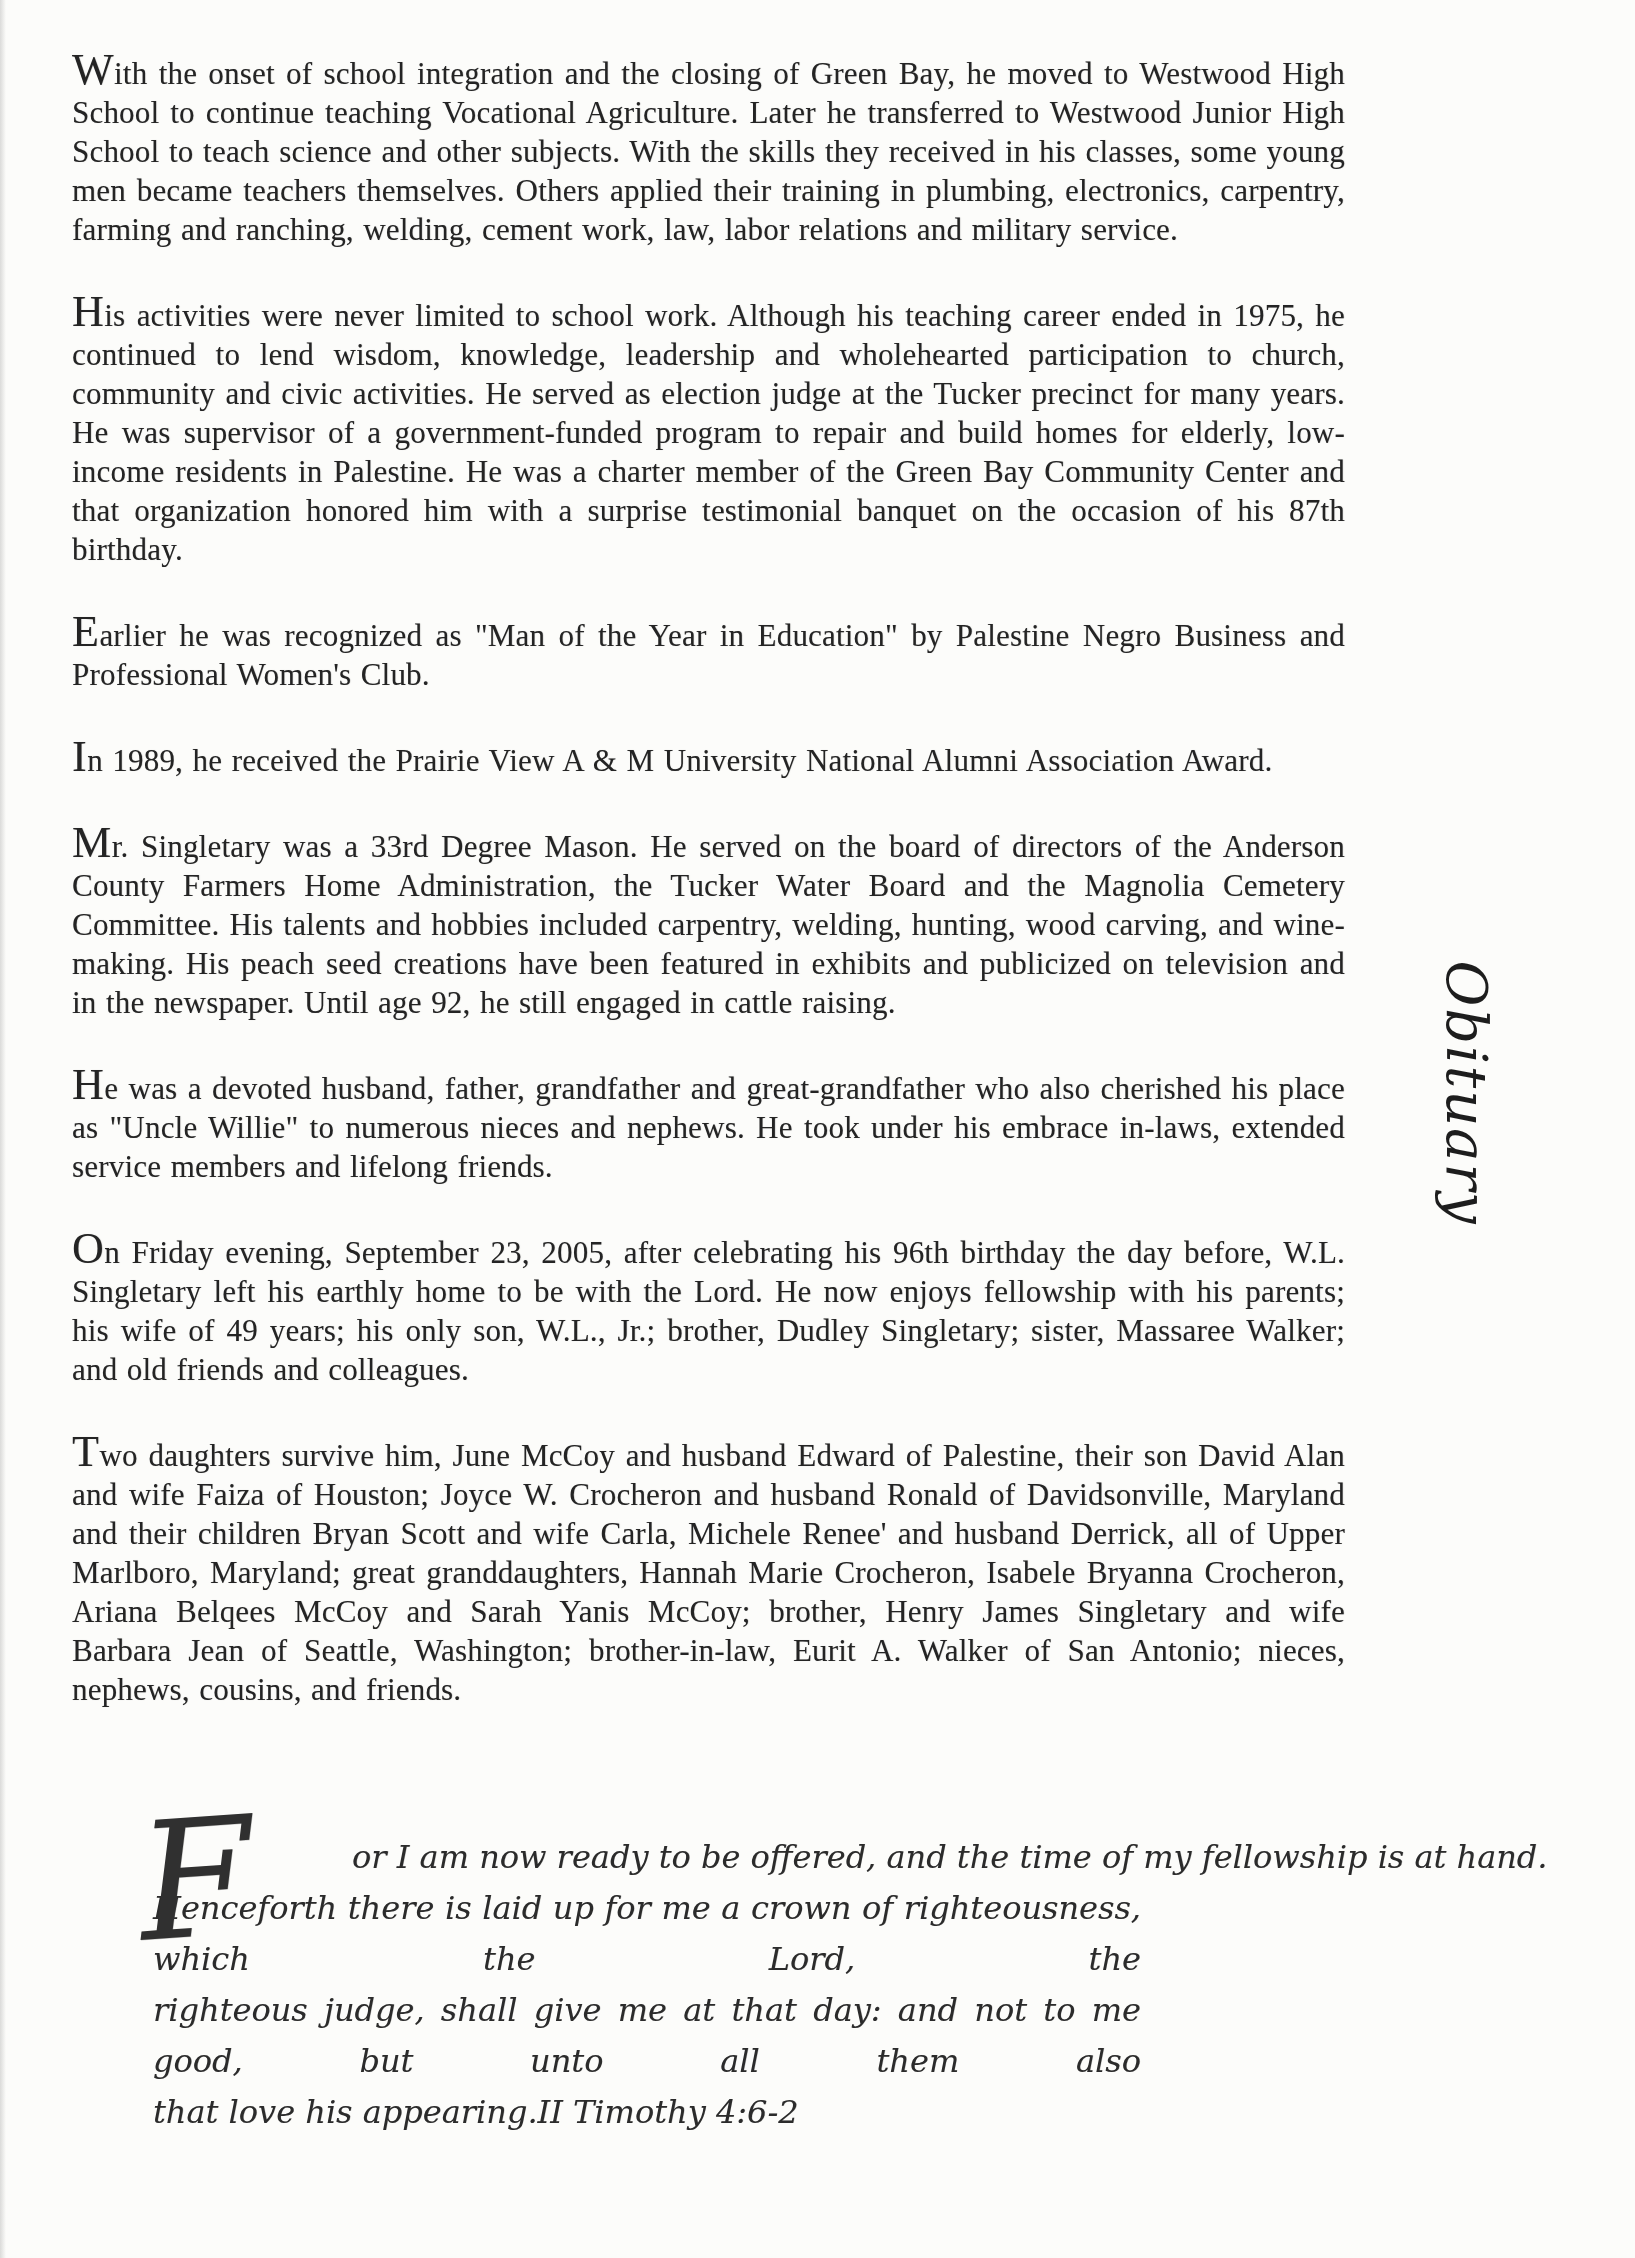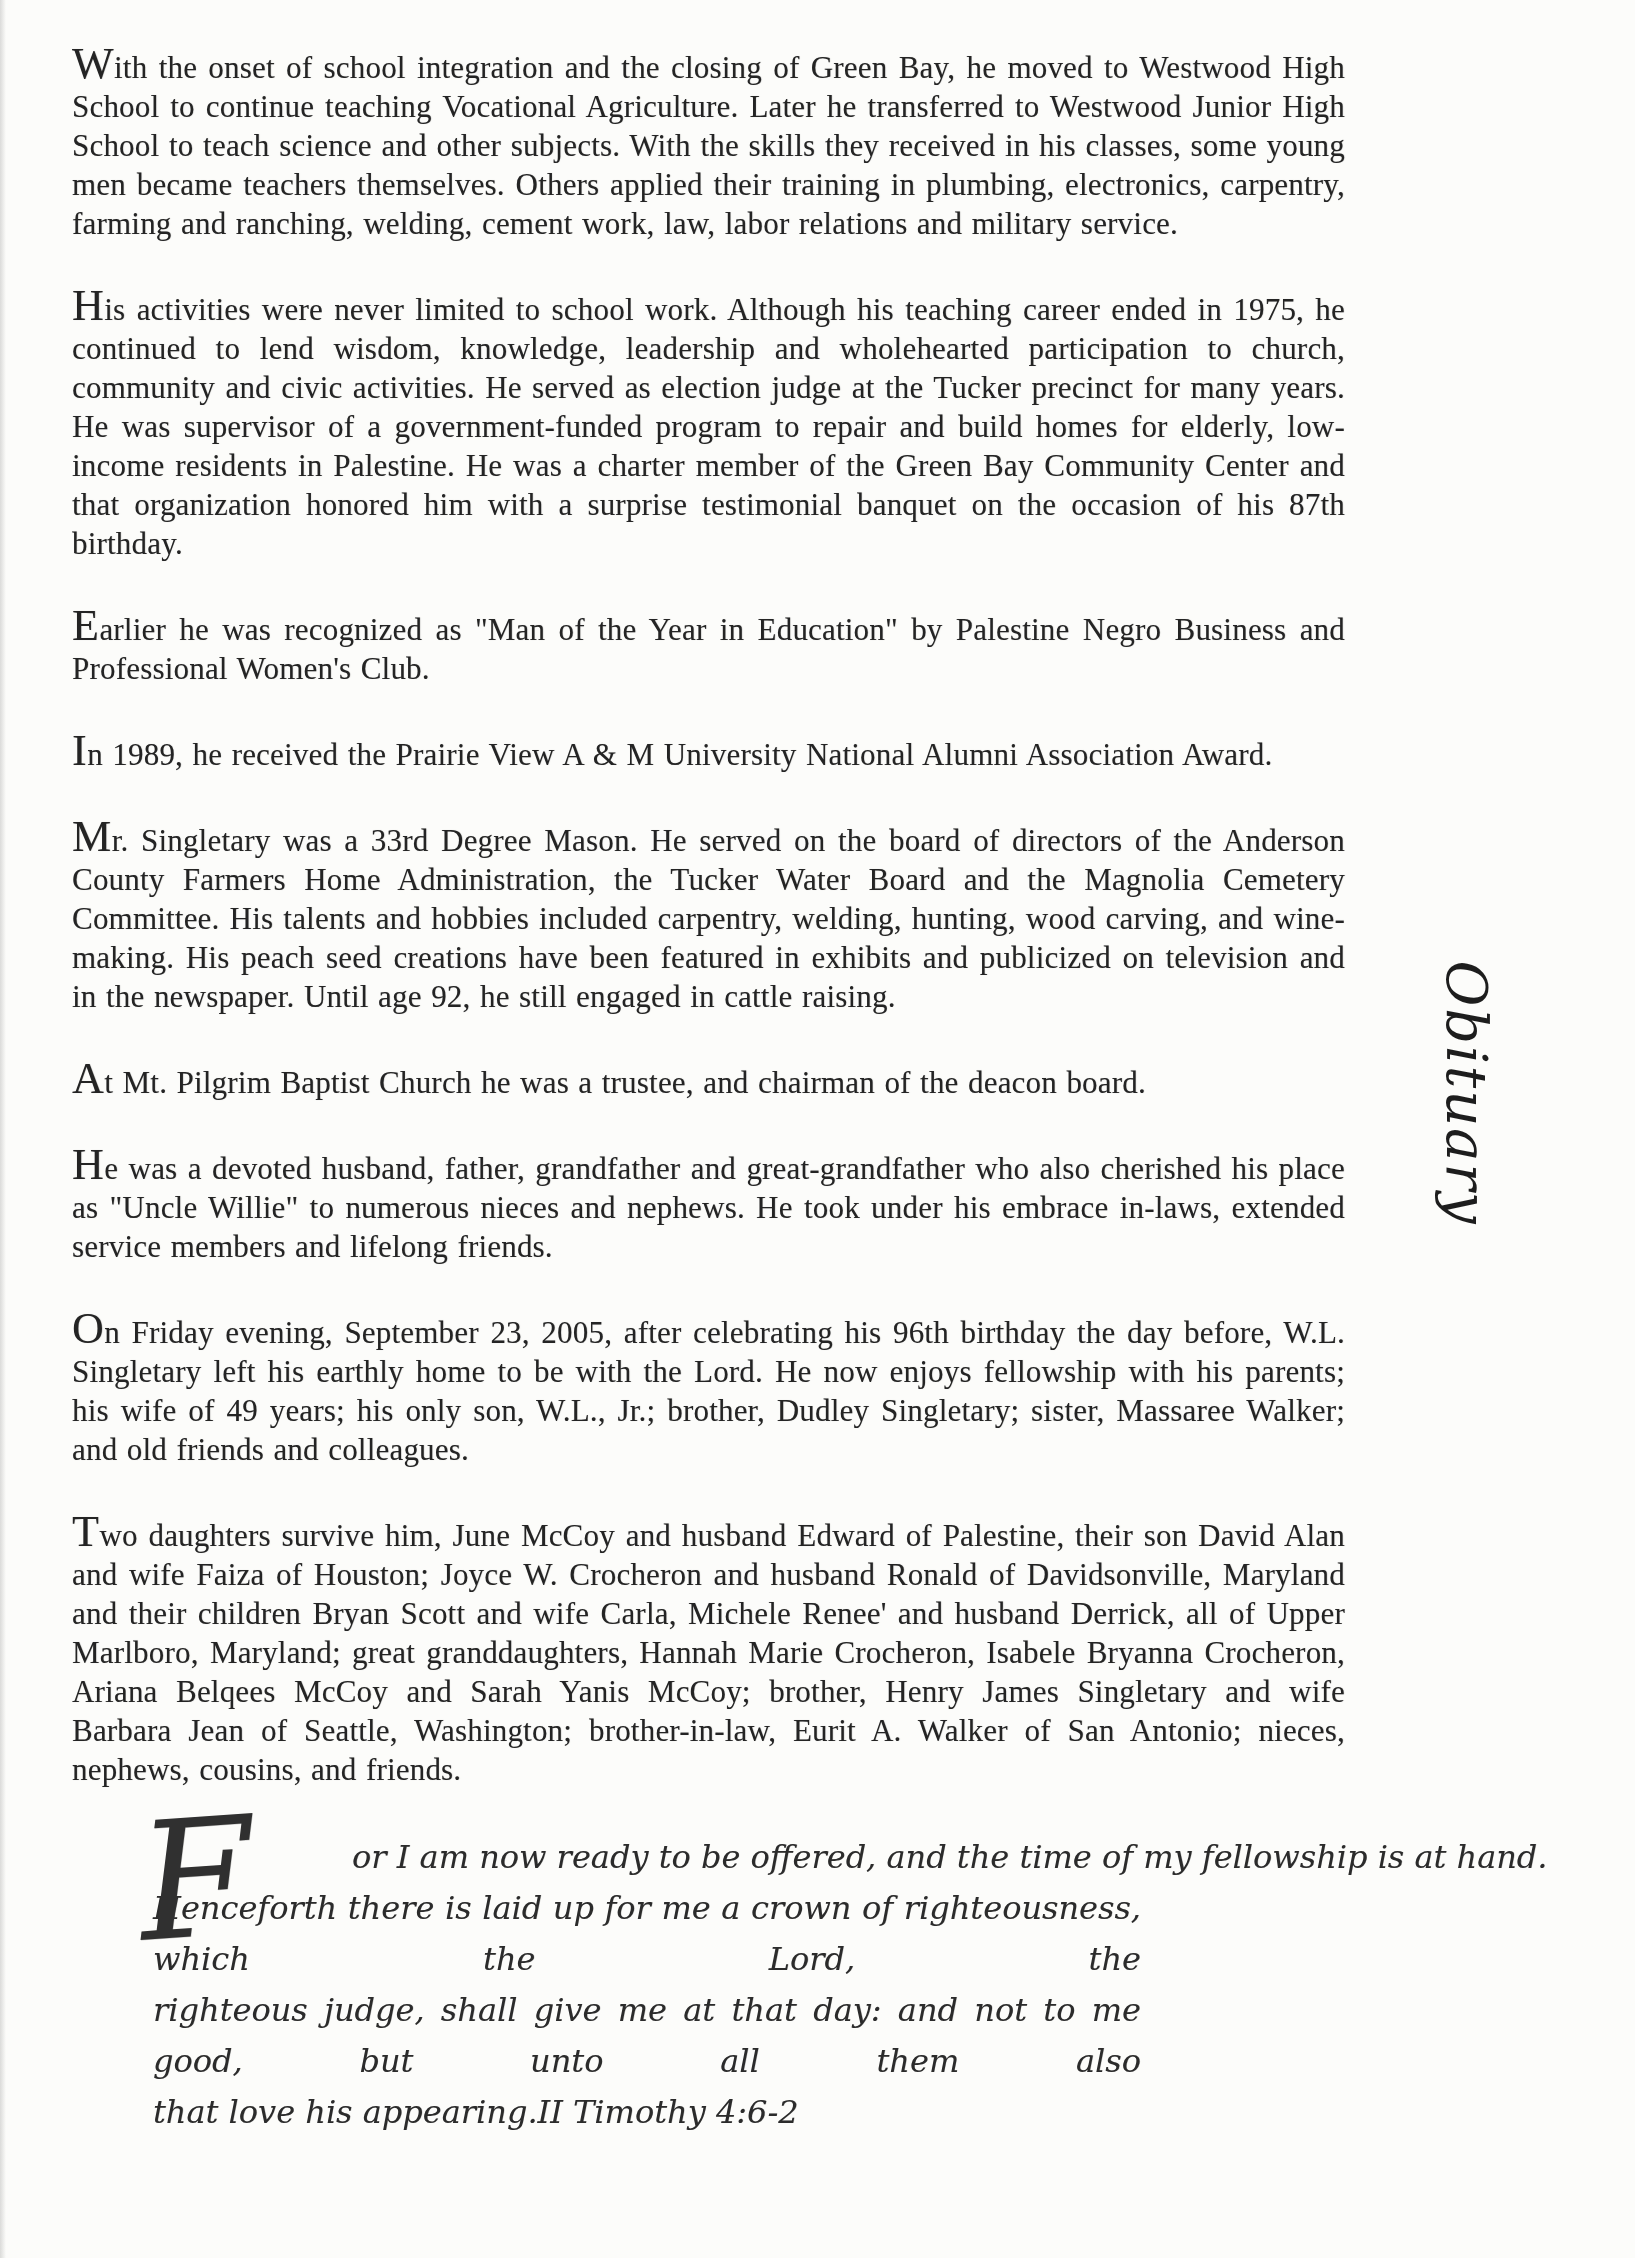--- a/index.html
+++ b/index.html
@@ -19,21 +19,21 @@
   .scan-edge {
     position: absolute;
     left: 0; top: 0; bottom: 0;
     width: 5.8px;
     background: linear-gradient(to right, rgba(120,120,120,0.25), rgba(120,120,120,0));
   }
 
   .content {
     position: absolute;
     left: 72px;
-    top: 48px;
+    top: 54px;
     width: 1273px;
   }
 
   .para {
     margin: 0 0 47px 0;
     font-size: 31px;
     line-height: 39px;
     text-align: justify;
     letter-spacing: 0.2px;
     word-spacing: 1.5px;
@@ -112,21 +112,20 @@
     <p class="para"><span class="dropcap">W</span><span>ith the onset of school integration and the closing of Green Bay, he moved to Westwood High School to continue teaching Vocational Agriculture. Later he transferred to Westwood Junior High School to teach science and other subjects. With the skills they received in his classes, some young men became teachers themselves. Others applied their training in plumbing, electronics, carpentry, farming and ranching, welding, cement work, law, labor relations and military service.</span></p>
 
     <p class="para"><span class="dropcap">H</span><span>is activities were never limited to school work. Although his teaching career ended in 1975, he continued to lend wisdom, knowledge, leadership and wholehearted participation to church, community and civic activities. He served as election judge at the Tucker precinct for many years. He was supervisor of a government-funded program to repair and build homes for elderly, low-income residents in Palestine. He was a charter member of the Green Bay Community Center and that organization honored him with a surprise testimonial banquet on the occasion of his 87th birthday.</span></p>
 
     <p class="para"><span class="dropcap">E</span><span>arlier he was recognized as "Man of the Year in Education" by Palestine Negro Business and Professional Women's Club.</span></p>
 
     <p class="para"><span class="dropcap">I</span><span>n 1989, he received the Prairie View A &amp; M University National Alumni Association Award.</span></p>
 
     <p class="para"><span class="dropcap">M</span><span>r. Singletary was a 33rd Degree Mason. He served on the board of directors of the Anderson County Farmers Home Administration, the Tucker Water Board and the Magnolia Cemetery Committee. His talents and hobbies included carpentry, welding, hunting, wood carving, and wine-making. His peach seed creations have been featured in exhibits and publicized on television and in the newspaper. Until age 92, he still engaged in cattle raising.</span></p>
 
-    <p class="para"><span class="dropcap">A</span><span>t Mt. Pilgrim Baptist Church he was a trustee, and chairman of the deacon board.</span></p>
 
     <p class="para"><span class="dropcap">H</span><span>e was a devoted husband, father, grandfather and great-grandfather who also cherished his place as "Uncle Willie" to numerous nieces and nephews. He took under his embrace in-laws, extended service members and lifelong friends.</span></p>
 
     <p class="para"><span class="dropcap">O</span><span>n Friday evening, September 23, 2005, after celebrating his 96th birthday the day before, W.L. Singletary left his earthly home to be with the Lord. He now enjoys fellowship with his parents; his wife of 49 years; his only son, W.L., Jr.; brother, Dudley Singletary; sister, Massaree Walker; and old friends and colleagues.</span></p>
 
     <p class="para"><span class="dropcap">T</span><span>wo daughters survive him, June McCoy and husband Edward of Palestine, their son David Alan and wife Faiza of Houston; Joyce W. Crocheron and husband Ronald of Davidsonville, Maryland and their children Bryan Scott and wife Carla, Michele Renee' and husband Derrick, all of Upper Marlboro, Maryland; great granddaughters, Hannah Marie Crocheron, Isabele Bryanna Crocheron, Ariana Belqees McCoy and Sarah Yanis McCoy; brother, Henry James Singletary and wife Barbara Jean of Seattle, Washington; brother-in-law, Eurit A. Walker of San Antonio; nieces, nephews, cousins, and friends.</span></p>
   </div>
 
   <div class="side-label">Obituary</div>
 

